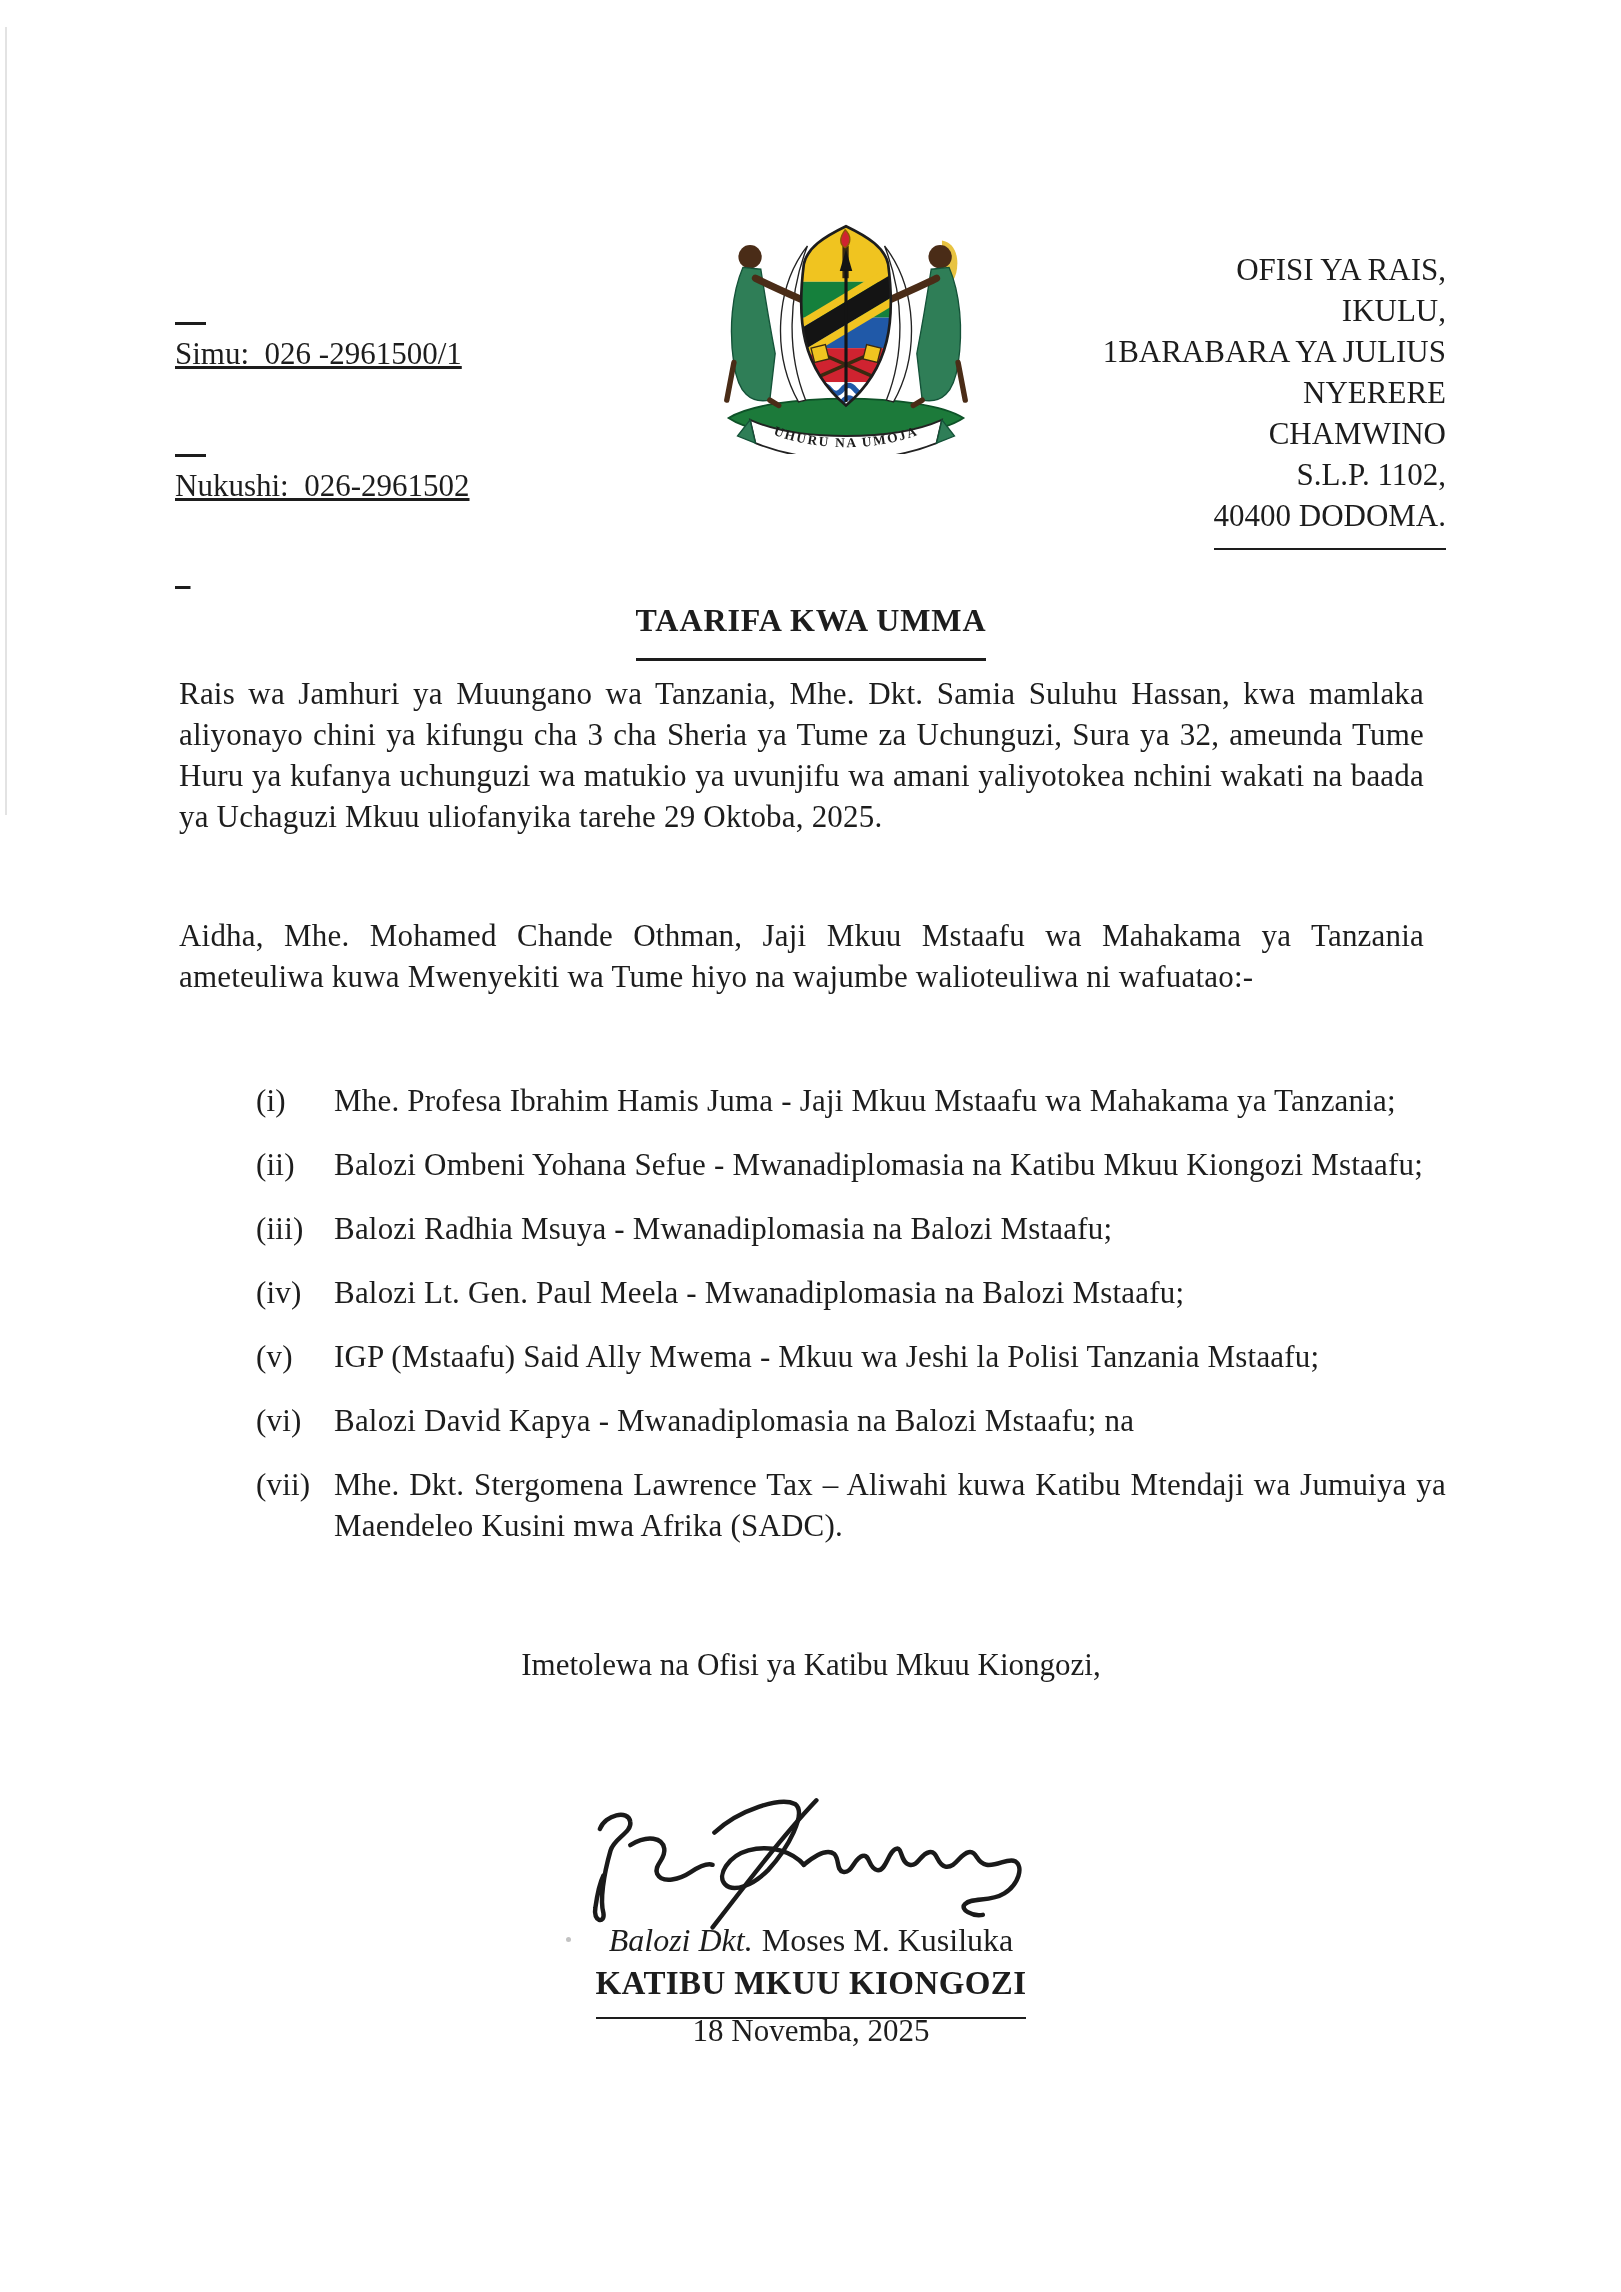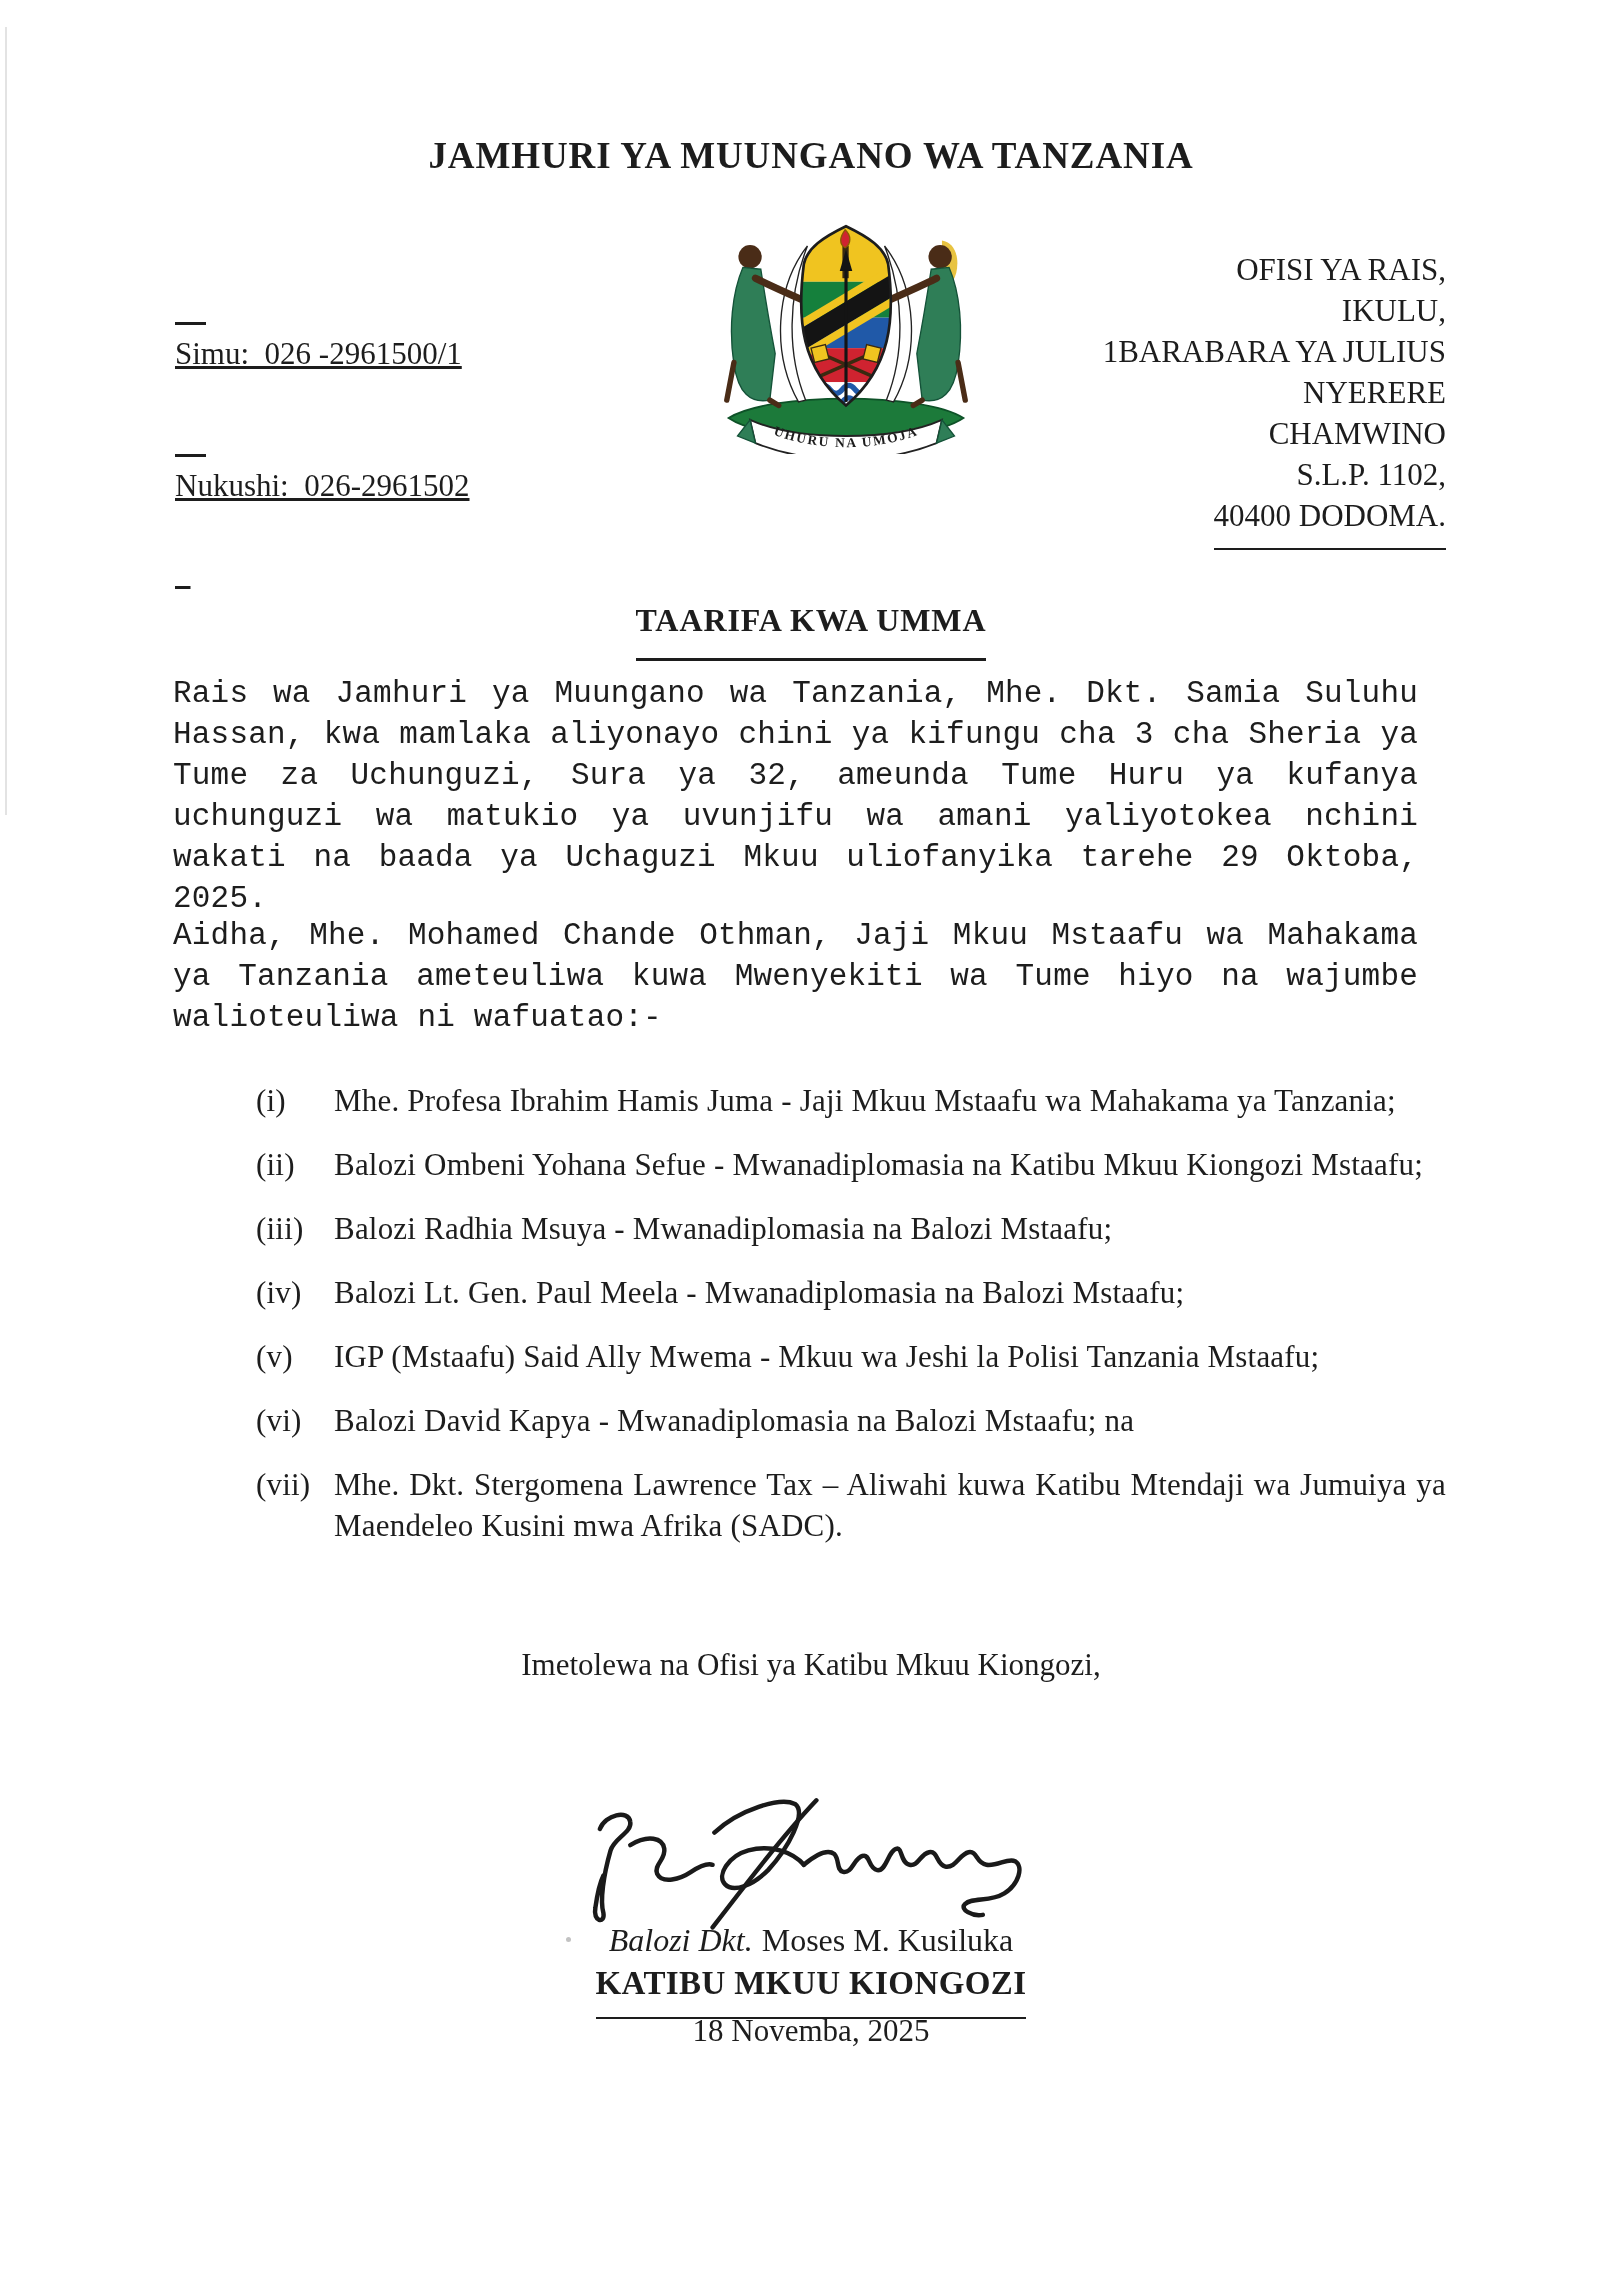--- a/index.html
+++ b/index.html
@@ -36,24 +36,23 @@
 
   .notice-title{
     left:0;top:602px;width:100%;text-align:center;
   }
   .notice-title span{
     display:inline-block;
     font-size:32px;font-weight:bold;letter-spacing:0.9px;
     border-bottom:3.6px solid #1d1d1d;padding-bottom:19px;
   }
   .para{
-    left:173px;width:1245px;
+    left:179px;width:1245px;
     font-size:31px;line-height:41px;letter-spacing:0.2px;
     text-align:justify;
-    font-family:Liberation Mono, monospace;
   }
   #para1{top:673px;}
   #para2{top:915px;}
 
   .members{left:256px;top:1080px;width:1200px;}
   .li{
     display:flex;margin-bottom:23px;
     font-size:31px;line-height:41px;letter-spacing:0.2px;
   }
   .li .num{width:78px;flex:0 0 78px;}
@@ -83,21 +82,20 @@
   }
 </style>
 </head>
 <body>
 
 <div class="page">
 
   <div class="abs scan-edge"></div>
   <div class="abs speck"></div>
 
-  <div class="abs country-title">JAMHURI YA MUUNGANO WA TANZANIA</div>
 
   <div class="abs contact">
     <div>Simu:  026 -2961500/1</div>
     <div>Nukushi:  026-2961502</div>
   </div>
 
   <svg class="abs emblem" width="260" height="244" viewBox="0 0 290 272" xmlns="http://www.w3.org/2000/svg">
     <defs>
       <clipPath id="shieldClip">
         <path d="M145,18 C120,30 102,42 98,60 C90,122 95,176 145,218 C195,176 200,122 192,60 C188,42 170,30 145,18 Z"></path>

